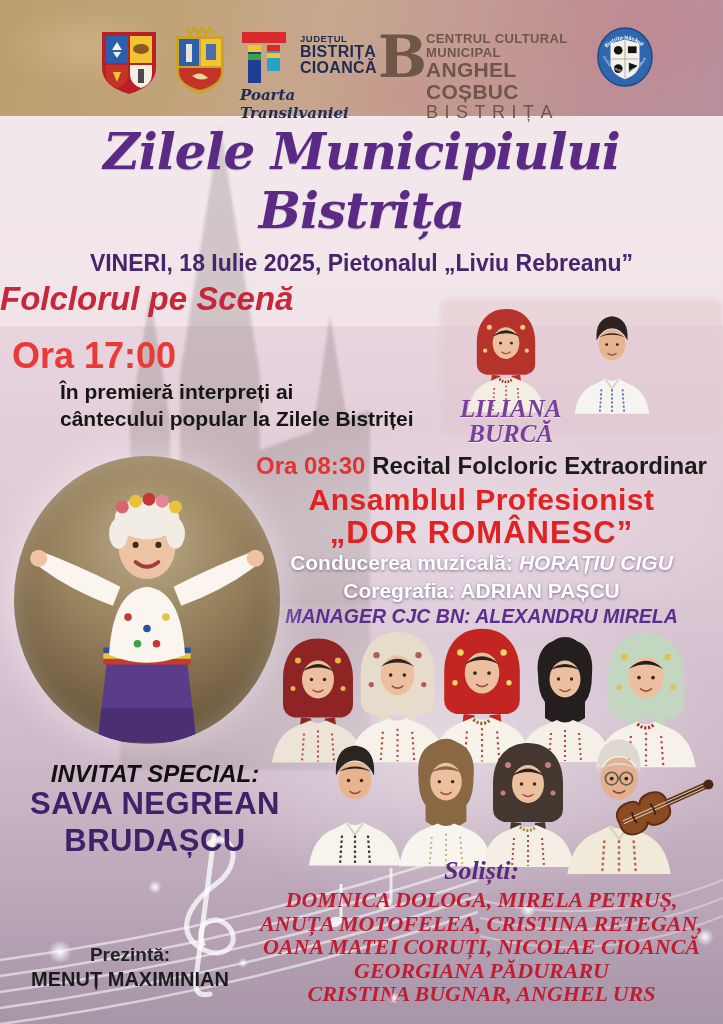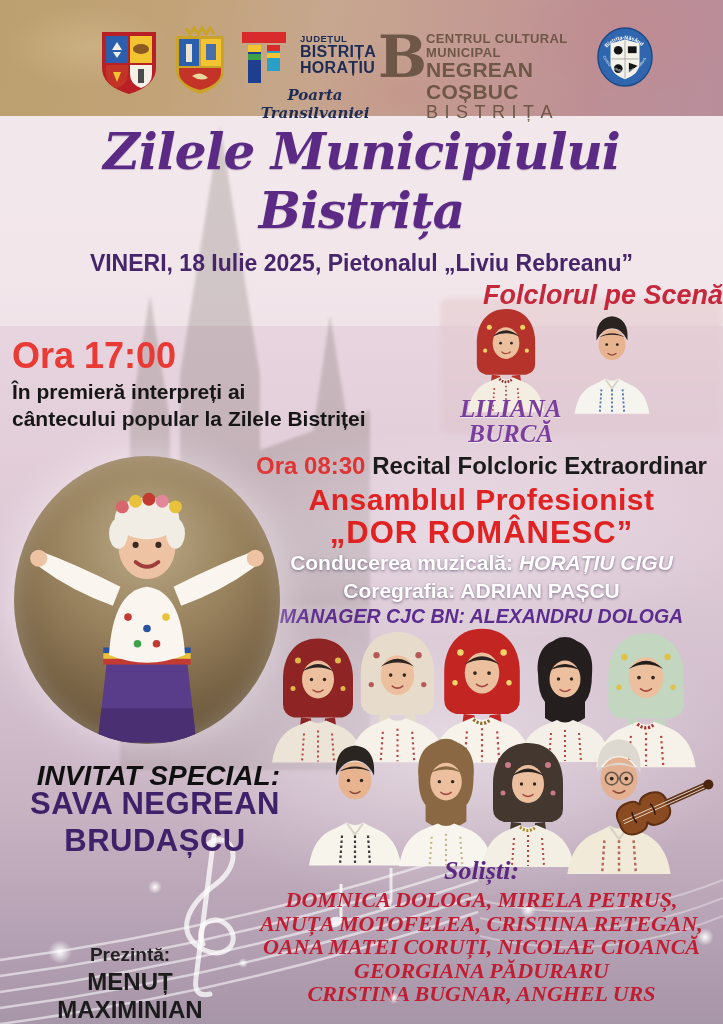--- a/index.html
+++ b/index.html
@@ -35,55 +35,55 @@
   .ccm-l1{font-size:13px;font-weight:bold;letter-spacing:.4px;}
   .ccm-l2{font-size:21px;font-weight:bold;letter-spacing:.3px;}
   .ccm-l3{font-size:18px;letter-spacing:6.5px;}
   .ccm-b{font-family:"DejaVu Serif",serif;font-weight:bold;font-size:58px;color:#6e5747;line-height:58px;}
 
   
   .main-title{left:0;top:122px;width:723px;text-align:center;
     font-family:"DejaVu Serif",serif;font-style:italic;font-weight:bold;
     font-size:50px;letter-spacing:-1px;color:#5b2a85;text-shadow:0 1px 1px rgba(60,20,90,.25);}
   .date-line{left:0;top:250px;width:723px;text-align:center;font-size:23px;font-weight:800;color:#46256b;}
-  .subtitle{left:0;top:280px;width:723px;text-align:right;font-size:27px;font-style:italic;font-weight:800;color:#c5283a;}
+  .subtitle{left:0;top:280px;width:723px;text-align:left;font-size:33px;font-style:italic;font-weight:800;color:#c5283a;}
 
   .ev1{left:12px;top:333px;width:440px;line-height:1.28;}
   .ev1-time{font-size:36px;font-weight:800;color:#e93a35;}
-  .ev1-line{font-size:21px;font-weight:800;color:#161616;}
+  .ev1-line{font-size:21px;font-weight:800;color:#161616;margin-left:48px;}
 
   .names-row{left:440px;top:396px;width:283px;display:flex;}
   .name-col{width:50%;text-align:center;font-family:"Liberation Serif",serif;font-style:italic;font-weight:bold;
     font-size:25px;line-height:25px;color:#7a3f9d;text-shadow:0 1px 0 rgba(255,255,255,.5);}
 
   .center-col{left:240px;width:483px;text-align:center;}
   .ev2-line1{top:452px;font-size:24px;font-weight:800;color:#1b1b1b;}
   .ev2-time{color:#e03434;}
   .ens1{top:483px;font-size:30px;font-weight:800;color:#e02222;letter-spacing:.5px;}
   .ens2{top:515px;font-size:31px;font-weight:800;color:#e02222;letter-spacing:1px;}
   .cond{top:551px;font-size:21px;font-weight:800;color:#ffffff;text-shadow:0 1px 3px rgba(40,20,60,.55);}
   .cond .nm{font-style:italic;}
   .coreo{top:579px;font-size:21px;font-weight:800;color:#ffffff;text-shadow:0 1px 3px rgba(40,20,60,.55);}
   .manager{top:605px;font-size:19.5px;font-weight:800;font-style:italic;color:#5c2d8f;}
 
   .circle-photo{left:14px;top:456px;width:266px;height:288px;border-radius:50%;overflow:hidden;
     background:radial-gradient(circle at 50% 30%,#b9a884 0%,#97805c 40%,#6f5b3f 75%,#57462f 100%);
     box-shadow:0 0 45px rgba(255,250,255,.55), inset 0 0 25px rgba(255,255,255,.25);}
 
-  .guest-label{left:30px;top:760px;width:250px;text-align:right;font-size:28px;font-weight:800;font-style:italic;color:#101010;}
+  .guest-label{left:30px;top:760px;width:250px;text-align:center;font-size:24px;font-weight:800;font-style:italic;color:#101010;}
   .guest-n1{left:15px;top:786px;width:280px;text-align:center;font-size:31px;font-weight:800;color:#3f2169;letter-spacing:.5px;}
   .guest-n2{left:15px;top:823px;width:280px;text-align:center;font-size:31px;font-weight:800;color:#3f2169;letter-spacing:.5px;}
 
   .sol-label{top:856px;font-family:"Liberation Serif",serif;font-style:italic;font-weight:bold;font-size:26px;color:#5b2a80;}
   .sol-line{font-family:"Liberation Serif",serif;font-style:italic;font-weight:bold;
     font-size:22px;line-height:23.5px;color:#c01d33;}
   .sol-block{top:888px;}
 
   .presenter-label{left:30px;top:944px;width:200px;text-align:center;font-size:19px;font-weight:800;color:#222;}
-  .presenter-name{left:15px;top:968px;width:230px;text-align:center;font-size:24px;font-weight:800;color:#1b1b1b;}
+  .presenter-name{left:15px;top:968px;width:230px;text-align:center;font-size:20px;font-weight:800;color:#1b1b1b;}
 
   .avatar{overflow:visible;}
 </style>
 </head>
 <body>
 
 <svg width="0" height="0" style="position:absolute">
   <defs>
     <g id="sym-woman">
       <path d="M50,6 C26,6 15,25 15,46 L15,72 Q15,82 26,85 L74,85 Q85,82 85,72 L85,46 C85,25 74,6 50,6 Z" style="fill:var(--scarf,#b03030)"></path>
@@ -188,30 +188,30 @@
       <rect x="8" y="13" width="13" height="38" fill="#1e3f8f"></rect>
       <rect x="8" y="13" width="13" height="7" fill="#f2c431"></rect>
       <rect x="8" y="22" width="13" height="6" fill="#3fa04a"></rect>
       <rect x="27" y="13" width="13" height="26" fill="#2aa0c8"></rect>
       <rect x="27" y="13" width="13" height="6" fill="#d92b2b"></rect>
       <rect x="27" y="21" width="13" height="5" fill="#f2c431"></rect>
     </svg>
     <div class="abs judet-text" style="left:60px;top:4px">
       <div class="judet-small">JUDEȚUL</div>
       <div class="judet-big">BISTRIȚA</div>
-      <div class="judet-big">HORAȚIU</div>
+      <div class="judet-big">CIOANCĂ</div>
     </div>
-    <div class="abs judet-script" style="left:0;top:56px;width:150px;text-align:center">Poarta Transilvaniei</div>
+    <div class="abs judet-script" style="left:0;top:56px;width:150px;text-align:left">Poarta Transilvaniei</div>
   </div>
 
   <div class="abs" style="left:378px;top:28px;width:220px;height:70px">
     <div class="abs ccm-b" style="left:0;top:0">B</div>
     <div class="abs ccm" style="left:48px;top:4px;width:180px">
       <div class="ccm-l1">CENTRUL CULTURAL MUNICIPAL</div>
-      <div class="ccm-l2">NEGREAN COȘBUC</div>
+      <div class="ccm-l2">ANGHEL COȘBUC</div>
       <div class="ccm-l3">BISTRIȚA</div>
     </div>
   </div>
 
   <svg class="abs" style="left:596px;top:26px" width="58" height="62" viewBox="0 0 60 64">
     <defs>
       <path id="arcTop" d="M9,26 A24,24 0 0 1 51,26"></path>
       <path id="arcBottom" d="M7,30 A24,25 0 0 0 53,30"></path>
     </defs>
     <ellipse cx="30" cy="32" rx="28" ry="30" fill="#2f66ad" stroke="#1d4a86" stroke-width="1.5"></ellipse>
@@ -266,21 +266,21 @@
   <div class="abs center-col cond">
     <span>Conducerea muzicală:</span>
     <span> </span>
     <span class="nm">HORAȚIU CIGU</span>
   </div>
   <div class="abs center-col coreo">
     <span>Coregrafia:</span>
     <span> </span>
     <span class="nm">ADRIAN PAȘCU</span>
   </div>
-  <div class="abs center-col manager">MANAGER CJC BN: ALEXANDRU DOLOGA</div>
+  <div class="abs center-col manager">MANAGER CJC BN: ALEXANDRU MIRELA</div>
 
   <div class="abs circle-photo">
     <svg width="266" height="288" viewBox="0 0 140 150">
       <path d="M52,78 Q30,70 14,58 Q9,54 13,49 Q32,56 56,68 Z" fill="#faf6ef"></path>
       <path d="M88,78 Q110,70 126,58 Q131,54 127,49 Q108,56 84,68 Z" fill="#faf6ef"></path>
       <circle cx="13" cy="53" r="4.5" fill="#eec3a4"></circle>
       <circle cx="127" cy="53" r="4.5" fill="#eec3a4"></circle>
       <path d="M44,150 L49,106 Q70,98 91,106 L96,150 Z" fill="#5a3d8a"></path>
       <path d="M44,150 L46,132 H94 L96,150 Z" fill="#4a2f72"></path>
       <rect x="47" y="100" width="46" height="3" fill="#2a52a0"></rect>

